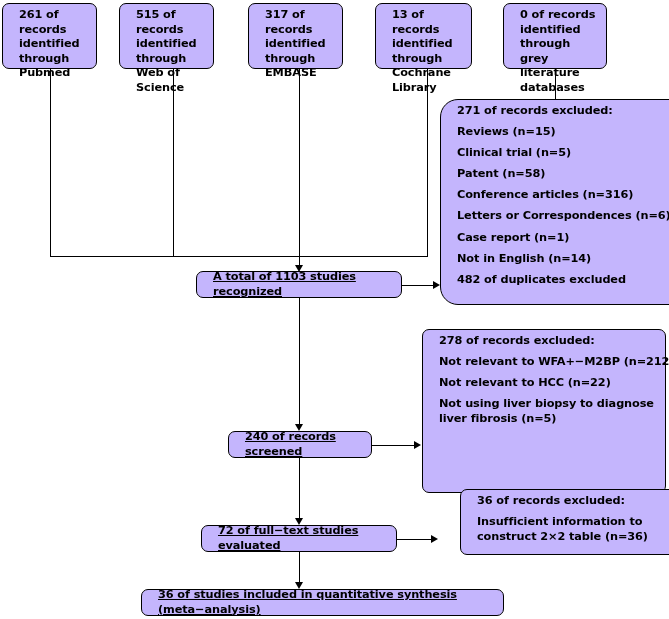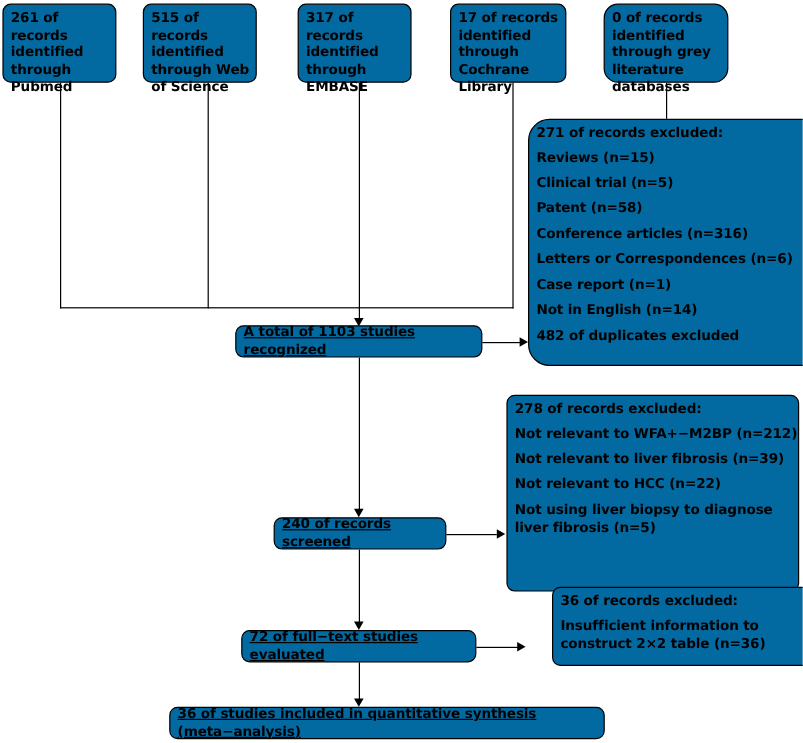--- a/index.html
+++ b/index.html
@@ -13,26 +13,26 @@
     height: 619px;
     background: #ffffff;
     font-family: "DejaVu Sans", "Liberation Sans", sans-serif;
     overflow: hidden;
   }
   .box {
     position: absolute;
     box-sizing: border-box;
     border: 1.6px solid #000000;
     border-radius: 7px;
-    background: #0369a1;
+    background: #c4b5fd;
     color: #000000;
     font-weight: bold;
     font-size: 11.3px;
     line-height: 14.6px;
-    padding: 4px 5px 4px 6px;
+    padding: 4px 5px 4px 16px;
     letter-spacing: -0.1px;
   }
   .box.src { font-size: 11.3px; line-height: 14.6px; }
   .box.single {
     display: flex;
     align-items: center;
     padding-top: 0;
     padding-bottom: 0;
     text-decoration: underline;
   }
@@ -81,24 +81,24 @@
 
   <div class="box src" style="left:119px; top:3px; width:95px; height:66px;">
     <span>515 of records identified through Web of Science</span>
   </div>
 
   <div class="box src" style="left:248px; top:3px; width:95px; height:66px;">
     <span>317 of records identified through EMBASE</span>
   </div>
 
   <div class="box src" style="left:375px; top:3px; width:97px; height:66px;">
-    <span>17 of records identified through Cochrane Library</span>
+    <span>13 of records identified through Cochrane Library</span>
   </div>
 
-  <div class="box src" style="left:503px; top:3px; width:104px; height:66px;border-radius:12px;">
+  <div class="box src" style="left:503px; top:3px; width:104px; height:66px;">
     <span>0 of records identified through grey literature databases</span>
   </div>
 
   <div class="vline" style="left:50px; top:69px; height:188px;"></div>
   <div class="vline" style="left:173px; top:69px; height:188px;"></div>
   <div class="vline" style="left:299px; top:69px; height:188px;"></div>
   <div class="vline" style="left:427px; top:69px; height:188px;"></div>
   <div class="vline" style="left:555px; top:69px; height:30px;"></div>
 
   <div class="hline" style="left:50px; top:256px; width:378px;"></div>
@@ -121,21 +121,20 @@
   <div class="box single" style="left:196px; top:271px; width:206px; height:27px;">
     <span>A total of 1103 studies recognized</span>
   </div>
 
   <div class="hline" style="left:402px; top:285px; width:32px;"></div>
   <div class="arrow-right" style="left:433px; top:281px;"></div>
 
   <div class="box excl-list" style="left:422px; top:329px; width:244px; height:164px;">
     <span class="excl-line">278 of records excluded:</span>
     <span class="excl-line">Not relevant to WFA+−M2BP (n=212)</span>
-    <span class="excl-line">Not relevant to liver fibrosis (n=39)</span>
     <span class="excl-line">Not relevant to HCC (n=22)</span>
     <span class="excl-line wrap">Not using liver biopsy to diagnose liver fibrosis (n=5)</span>
   </div>
 
   <div class="vline" style="left:299px; top:298px; height:128px;"></div>
   <div class="arrow-down" style="left:295px; top:424px;"></div>
 
   <div class="box single" style="left:228px; top:431px; width:144px; height:27px;">
     <span>240 of records screened</span>
   </div>

